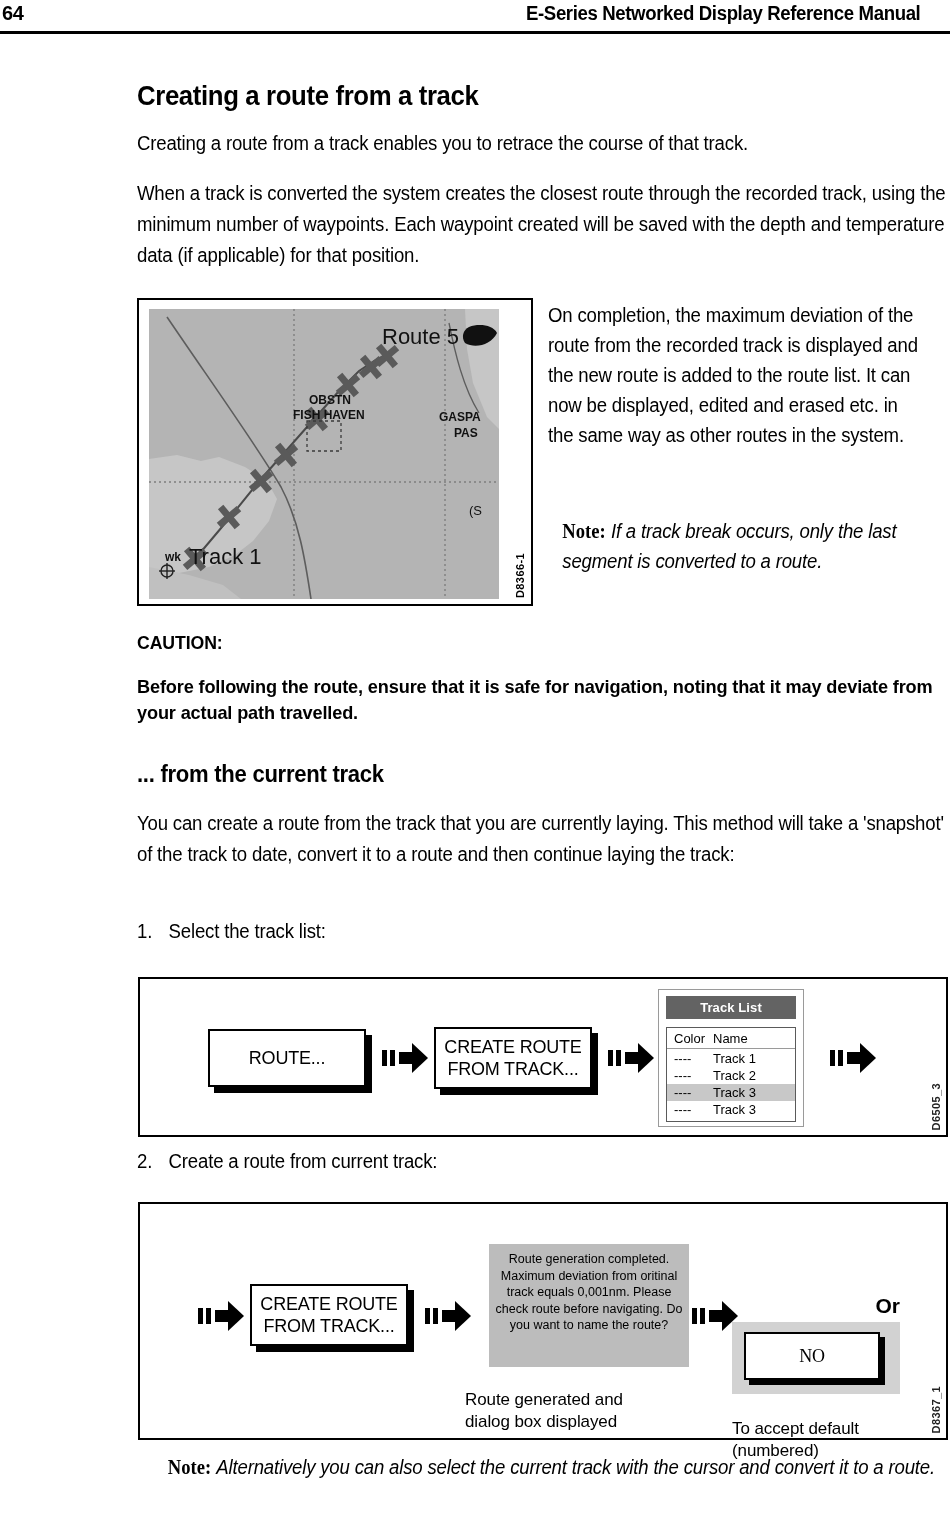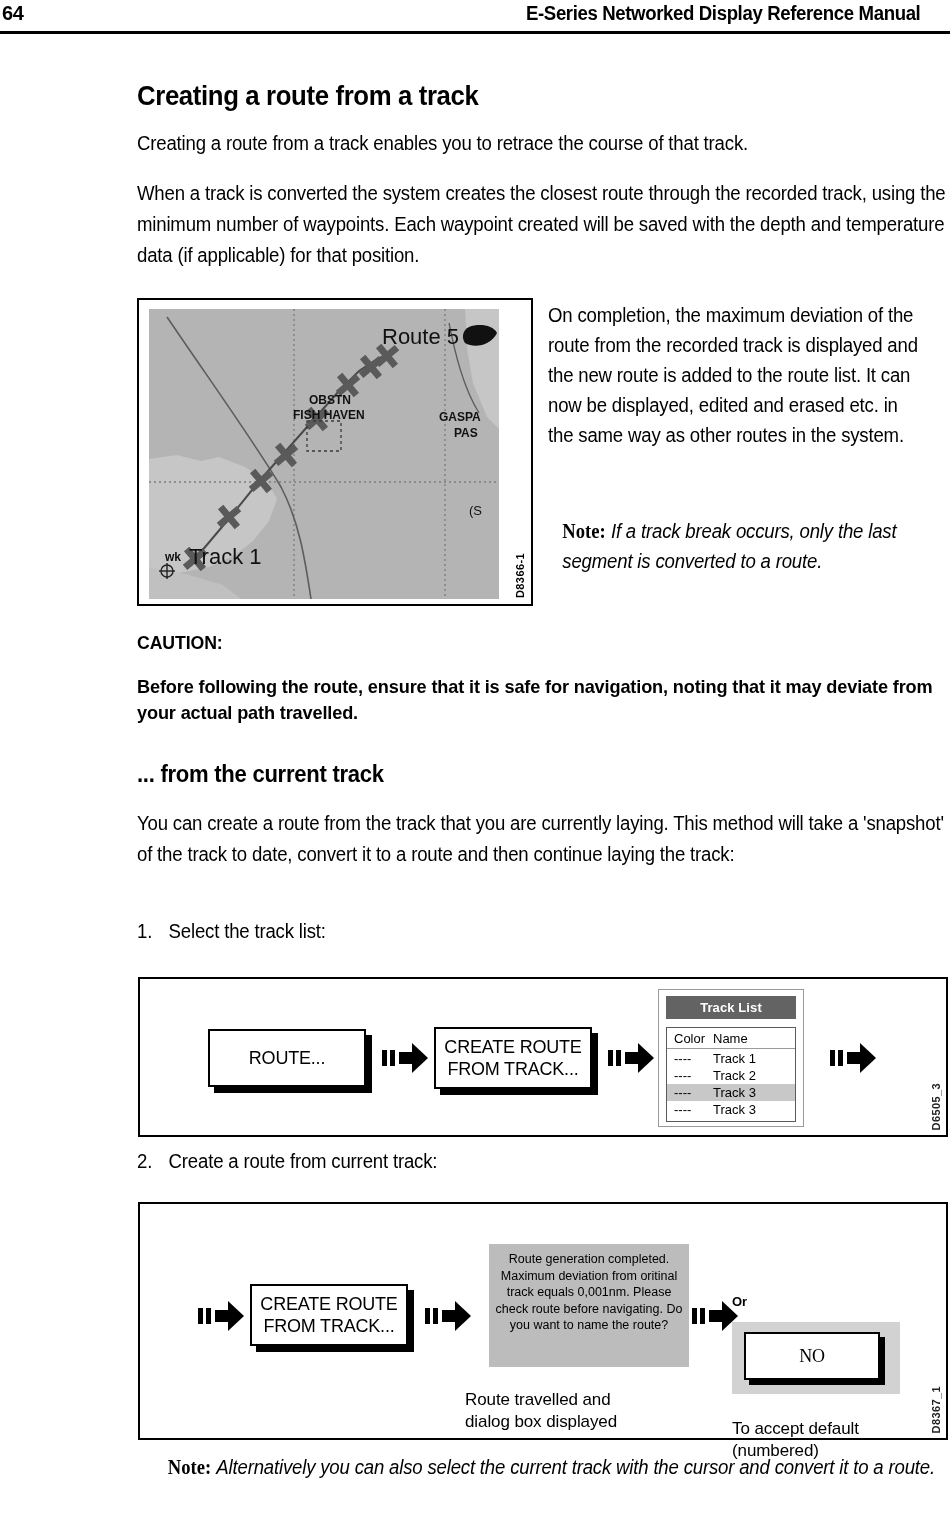--- a/index.html
+++ b/index.html
@@ -236,22 +236,22 @@
   
   .keypanel {
     position: absolute;
     background: #d2d2d2;
   }
   .keypanel .softkey {
     box-shadow: 5px 5px 0 0 #000;
   }
   .or-label {
     position: absolute;
-    font-size: 13px; font-weight: bold;
-    text-align: left;
+    font-size: 21px; font-weight: bold;
+    text-align: right;
   }
   .cap {
     position: absolute;
     font-size: 17px;
     line-height: 22px;
     letter-spacing: -0.1px;
   }
 </style>
 </head>
 <body>
@@ -455,21 +455,21 @@
       <div class="d d2"></div>
     <div class="head">
         <div class="stem"></div>
         <div class="tip"></div>
       </div>
   </div>
 
   <div class="dialog" style="left:325px; top:40px; width:200px; height:123px;margin-left:24px;">Route generation completed. Maximum deviation from oritinal track equals 0,001nm. Please check route before navigating.  Do you want to name the route?</div>
 
   <div class="cap" style="left:325px; top:185px; width:210px;">
-    <span>Route travelled and</span><br>
+    <span>Route generated and</span><br>
     <span>dialog box displayed</span>
   </div>
 
   <div class="arrow" style="left:552px; top:97px;">
     <div class="d d1"></div>
       <div class="d d2"></div>
     <div class="head">
         <div class="stem"></div>
         <div class="tip"></div>
       </div>

